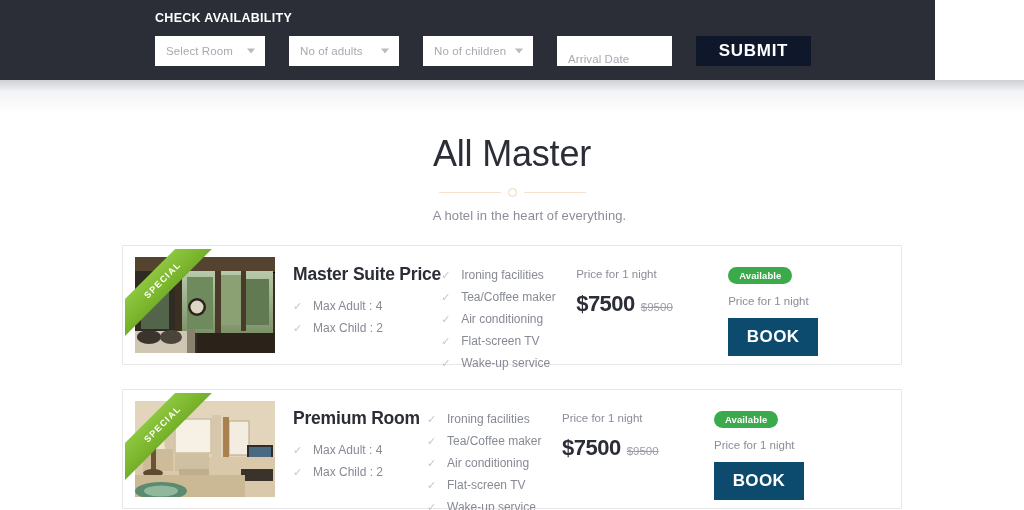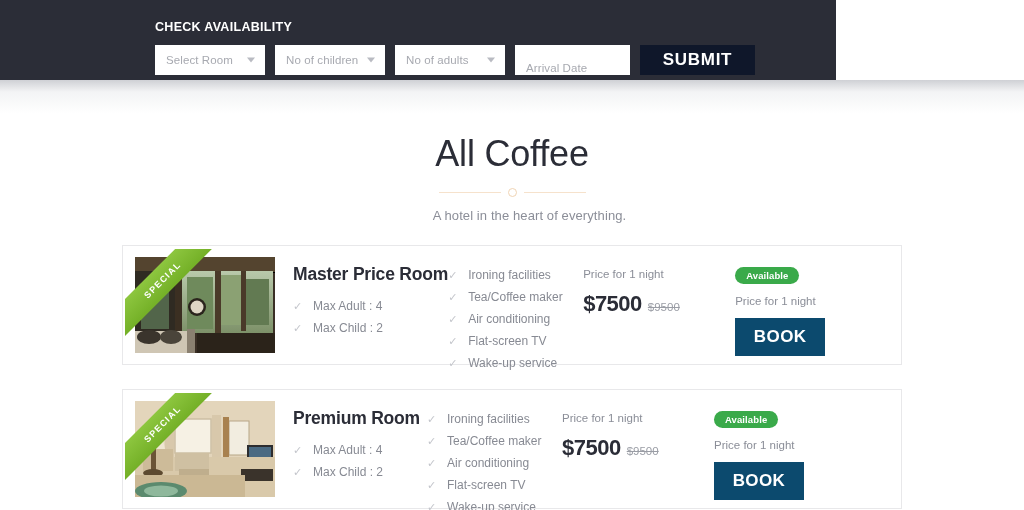--- a/index.html
+++ b/index.html
@@ -13,41 +13,41 @@
   body {
     font-family: "Liberation Sans", sans-serif;
     background: #ffffff;
     color: #3b3f4a;
     -webkit-font-smoothing: antialiased;
   }
 
   
   .availability-bar {
     position: relative;
-    width: 836px;
+    width: 935px;
     height: 80px;
     background: #2b2d37;
     padding-left: 155px;
-    padding-top: 17px;
+    padding-top: 8px;
   }
 
   .availability-title {
     color: #ffffff;
     font-size: 12.5px;
     font-weight: bold;
     letter-spacing: 0.3px;
     line-height: 16px;
     padding-top: 2px;
   }
 
   .availability-form {
     display: flex;
     align-items: center;
     margin-top: 10px;
-    gap: 10px;
+    gap: 24px;
   }
 
   .field {
     position: relative;
     height: 30px;
     background: #ffffff;
     border: 1px solid #ffffff;
     display: flex;
     align-items: center;
     padding: 0 10px;
@@ -342,42 +342,42 @@
   <div class="availability-title">CHECK AVAILABILITY</div>
 
   <div class="availability-form">
 
     <div class="field field-select">
       <span class="field-text">Select Room</span>
       <span class="caret-icon"></span>
     </div>
 
     <div class="field field-select">
+      <span class="field-text">No of adults</span>
+      <span class="caret-icon"></span>
+    </div>
+
+    <div class="field field-select">
       <span class="field-text">No of children</span>
-      <span class="caret-icon"></span>
-    </div>
-
-    <div class="field field-select">
-      <span class="field-text">No of adults</span>
       <span class="caret-icon"></span>
     </div>
 
     <div class="field field-date">
       <span class="field-text">Arrival Date</span>
     </div>
 
 
     <button class="submit-button">SUBMIT</button>
   </div>
 </div>
 
 <div class="bar-shadow"></div>
 
 <div class="page-heading">
-  <h1 class="page-title">All Coffee</h1>
+  <h1 class="page-title">All Master</h1>
 
   <div class="title-divider">
     <span class="divider-line"></span>
     <span class="divider-circle"></span>
     <span class="divider-line"></span>
   </div>
 
   <div class="page-subtitle">A hotel in the heart of everything.</div>
 </div>
 
@@ -416,21 +416,21 @@
         </svg>
       </div>
       <div class="ribbon">
         <div class="ribbon-band">
           <span class="ribbon-text">SPECIAL</span>
         </div>
       </div>
     </div>
 
     <div class="room-info">
-      <div class="room-name">Master Price Room</div>
+      <div class="room-name">Master Suite Price</div>
       <div class="spec-list">
         <div class="spec-item">
           <span class="check-icon">✓</span>
           <span>Max Adult : 4</span>
         </div>
         <div class="spec-item">
           <span class="check-icon">✓</span>
           <span>Max Child : 2</span>
         </div>
       </div>

